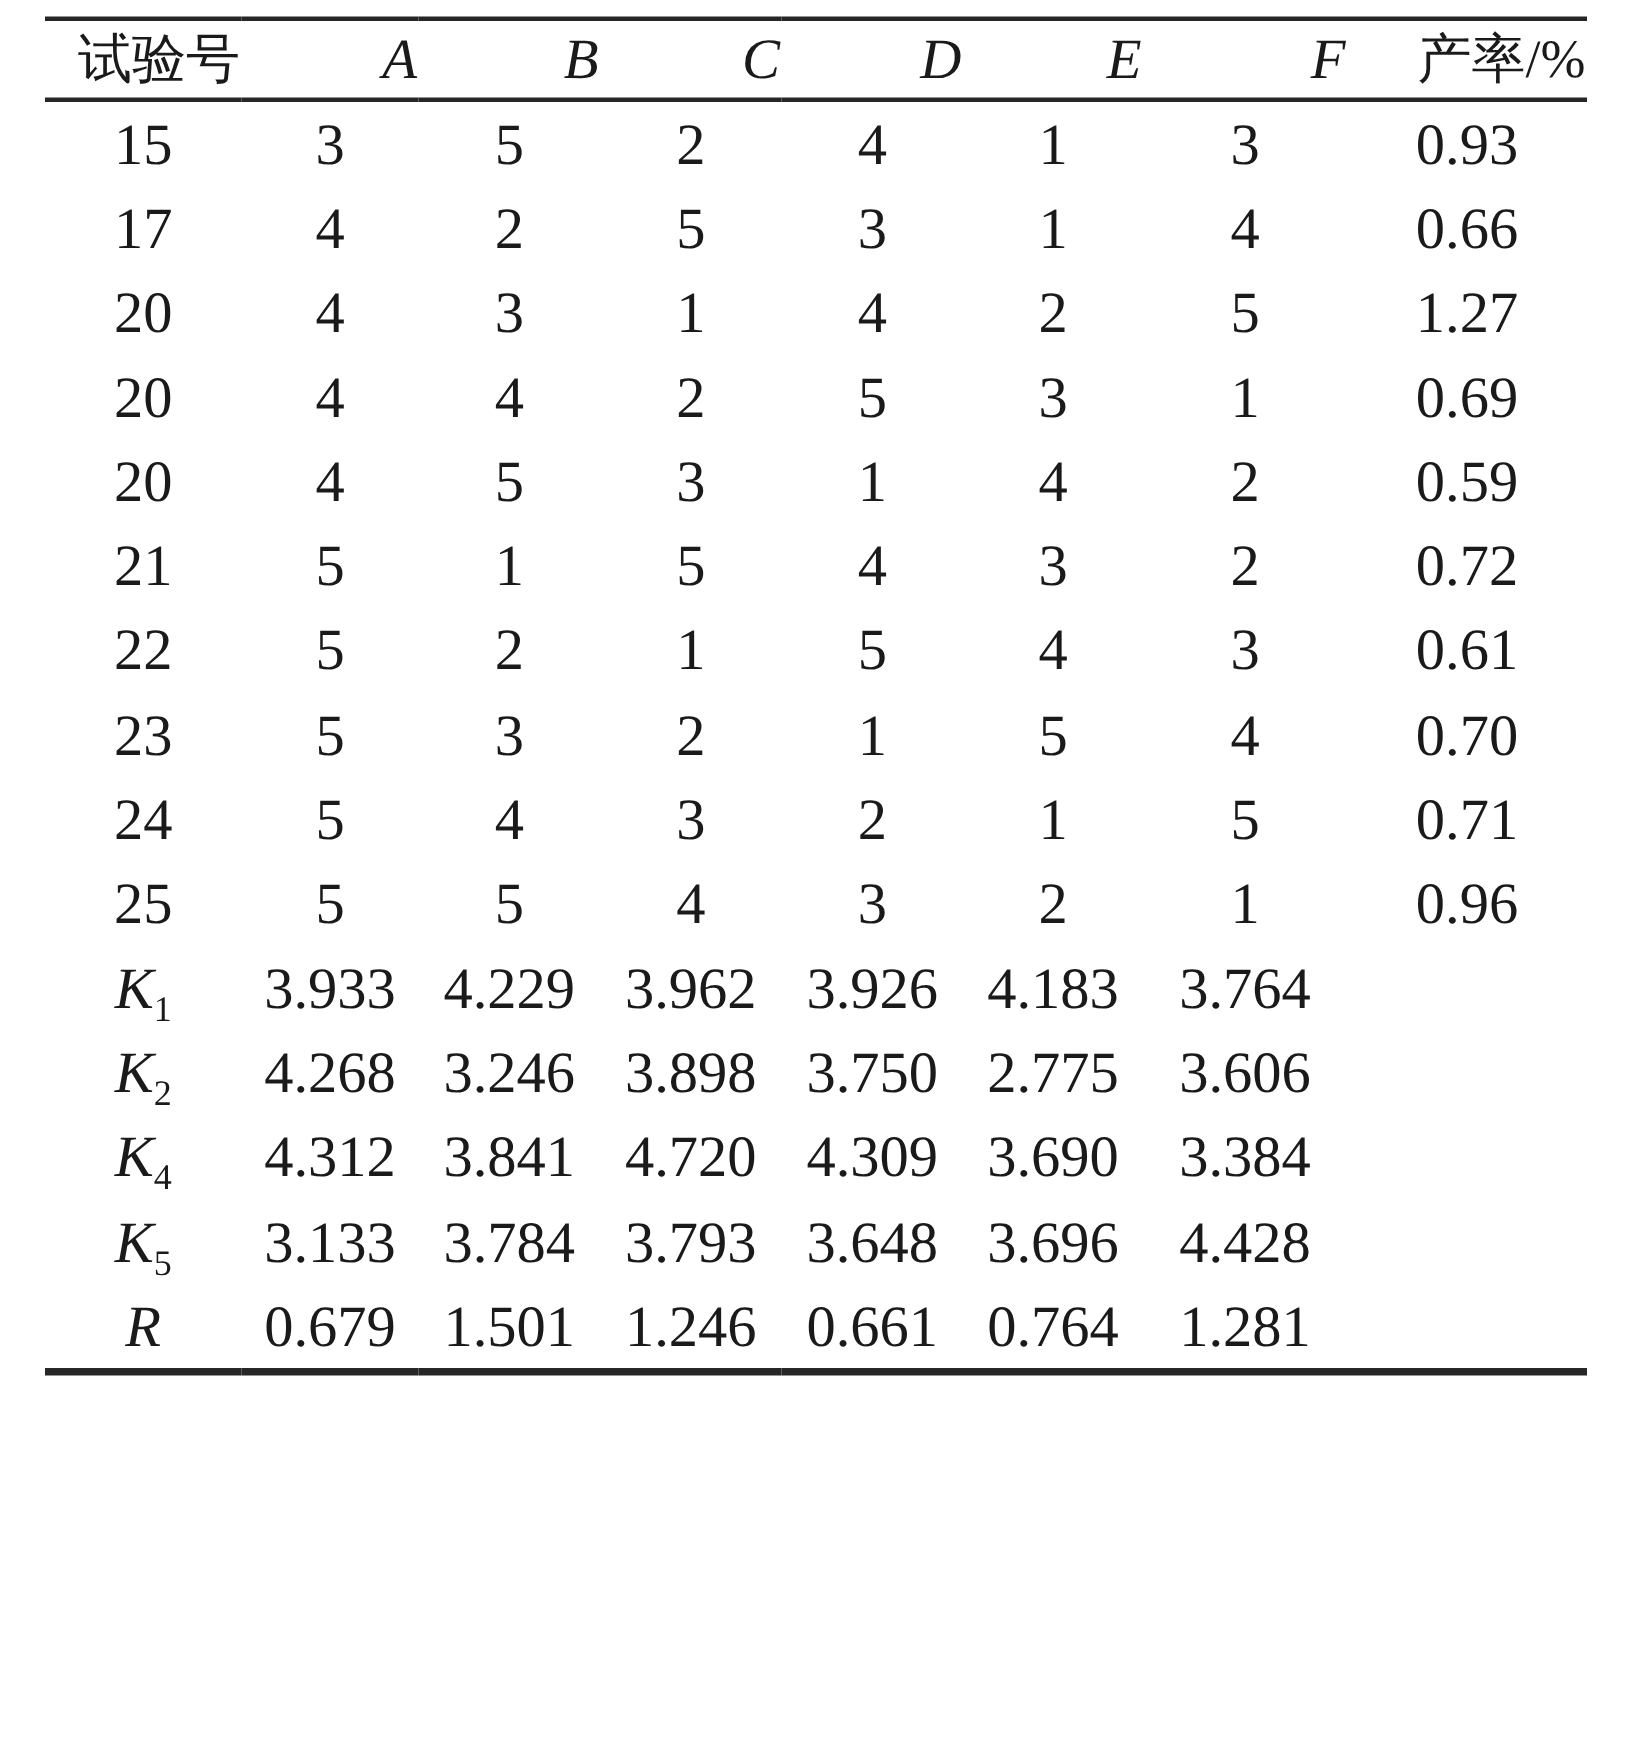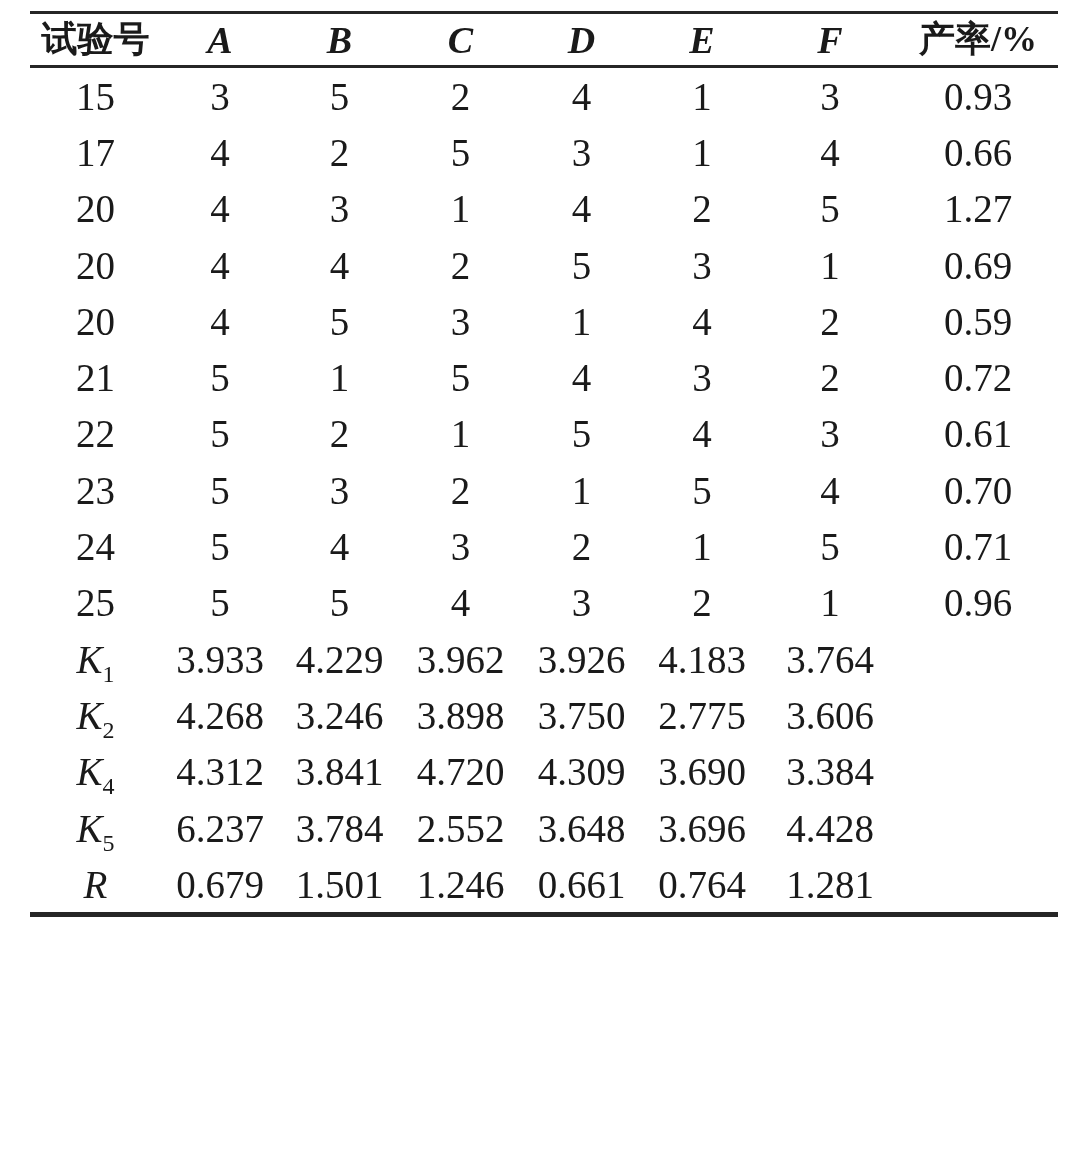--- a/index.html
+++ b/index.html
@@ -21,23 +21,23 @@
     table-layout: fixed;
     width: 1028px;
     border-top: 3px solid #262626;
     border-bottom: 5px solid #262626;
   }
   thead tr {
     height: 50px;
     border-bottom: 3px solid #262626;
   }
   thead th {
-    font-weight: bold;
+    font-weight: normal;
     font-size: 36px;
-    text-align: center;
+    text-align: right;
     vertical-align: middle;
     white-space: nowrap;
   }
   
   thead th:not(:first-child):not(:last-child) {
     font-style: italic;
     font-size: 38px;
   }
   tbody td {
     height: 54.3px;
@@ -209,23 +209,23 @@
           <td>4.312</td>
           <td>3.841</td>
           <td>4.720</td>
           <td>4.309</td>
           <td>3.690</td>
           <td>3.384</td>
           <td></td>
         </tr>
         <tr>
           <td><em>K</em><sub>5</sub></td>
-          <td>6.237</td>
+          <td>3.133</td>
           <td>3.784</td>
-          <td>2.552</td>
+          <td>3.793</td>
           <td>3.648</td>
           <td>3.696</td>
           <td>4.428</td>
           <td></td>
         </tr>
         <tr>
           <td><em>R</em></td>
           <td>0.679</td>
           <td>1.501</td>
           <td>1.246</td>

